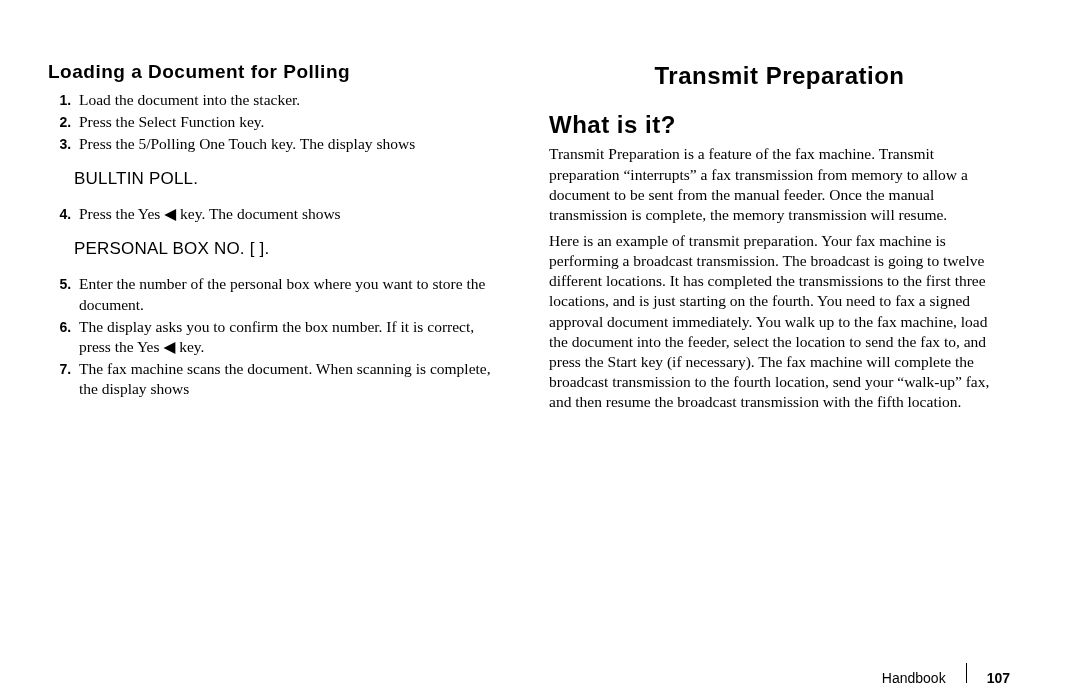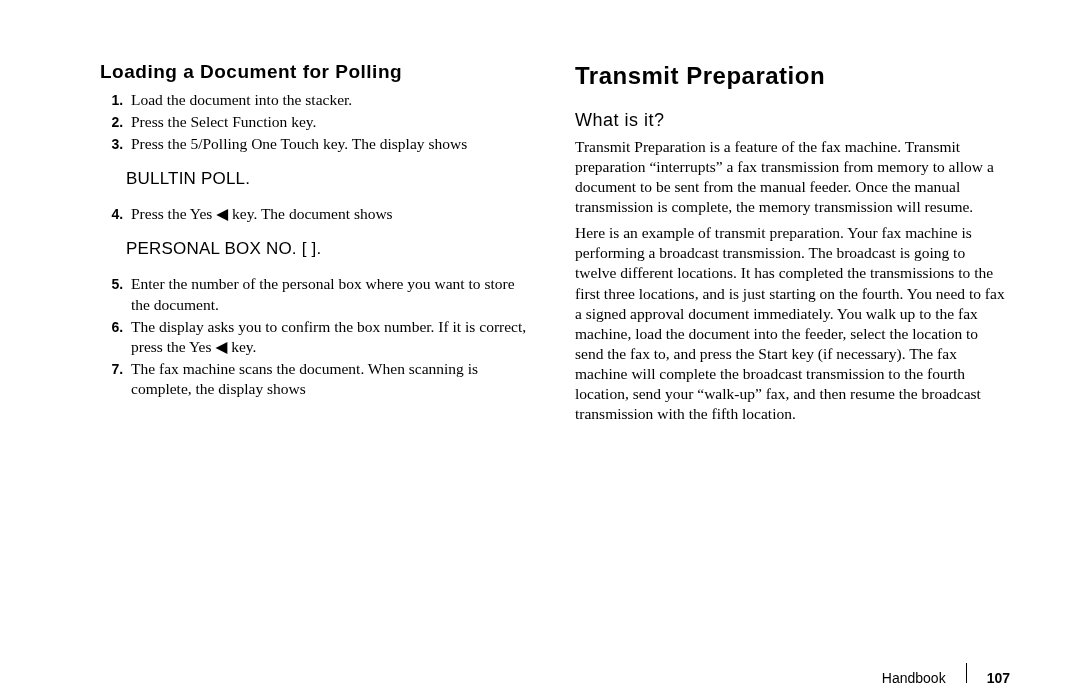--- a/index.html
+++ b/index.html
@@ -6,51 +6,52 @@
     margin: 0;
     padding: 0;
     background: #fff;
     font-family: "Times New Roman", Times, serif;
     color: #000;
     width: 1080px;
     height: 698px;
     overflow: hidden;
   }
   .page {
-    padding: 60px 70px 0 100px;
+    padding: 60px 70px 0 48px;
     display: flex;
     gap: 40px;
     height: 600px;
     position: relative;
   }
   .col {
     flex: 1;
     font-size: 15.5px;
     line-height: 1.3;
   }
   h1 {
     font-family: Arial, Helvetica, sans-serif;
     font-weight: 900;
     font-size: 24px;
     letter-spacing: 0.5px;
     margin: 0 0 18px 0;
     font-stretch: condensed;
+    text-align: center;
   }
   h2 {
     font-family: Arial, Helvetica, sans-serif;
     font-weight: 900;
     font-size: 19px;
     letter-spacing: 0.5px;
     margin: 0 0 4px 0;
     font-stretch: condensed;
   }
   h3 {
     font-family: Arial, Helvetica, sans-serif;
-    font-weight: 400;
-    font-size: 18px;
+    font-weight: 700;
+    font-size: 24px;
     letter-spacing: 0.5px;
     margin: 6px 0 4px 0;
     font-stretch: condensed;
   }
   ol {
     margin: 5px;
     padding: 0 0 0 22px;
   }
   ol li {
     padding-left: 4px;

